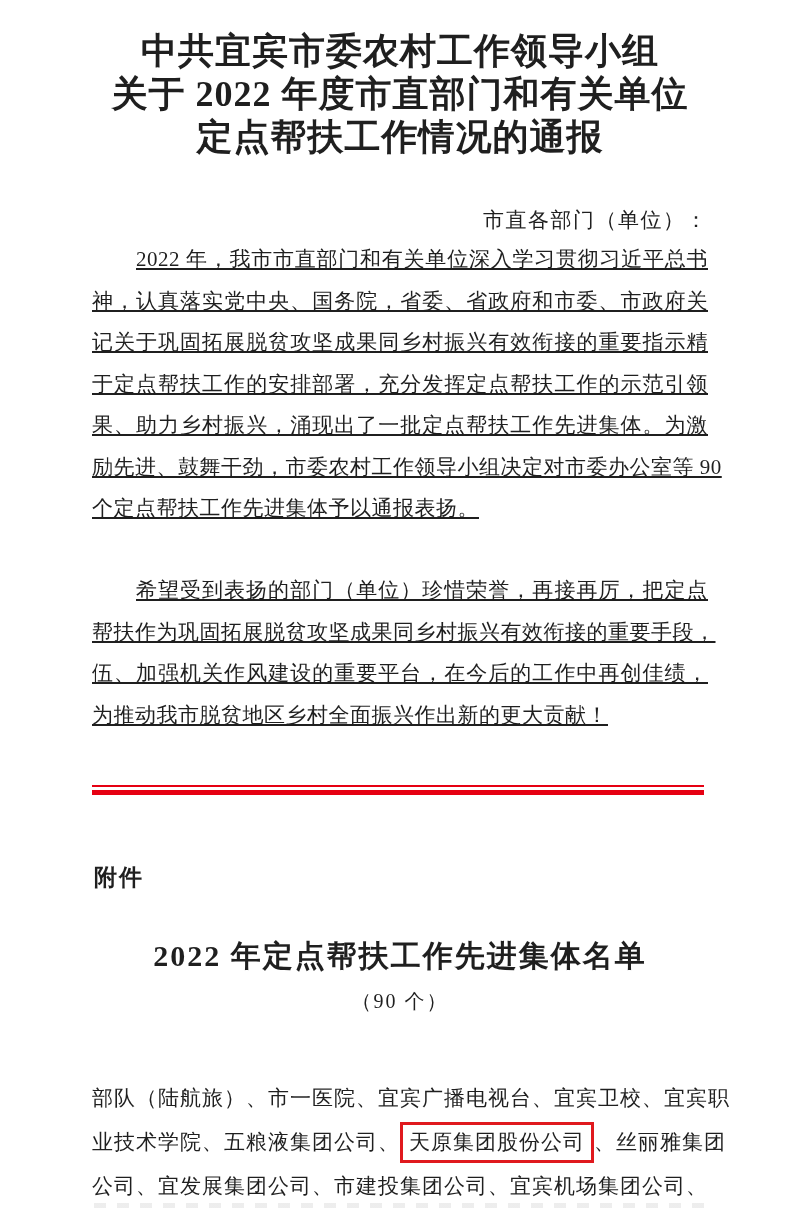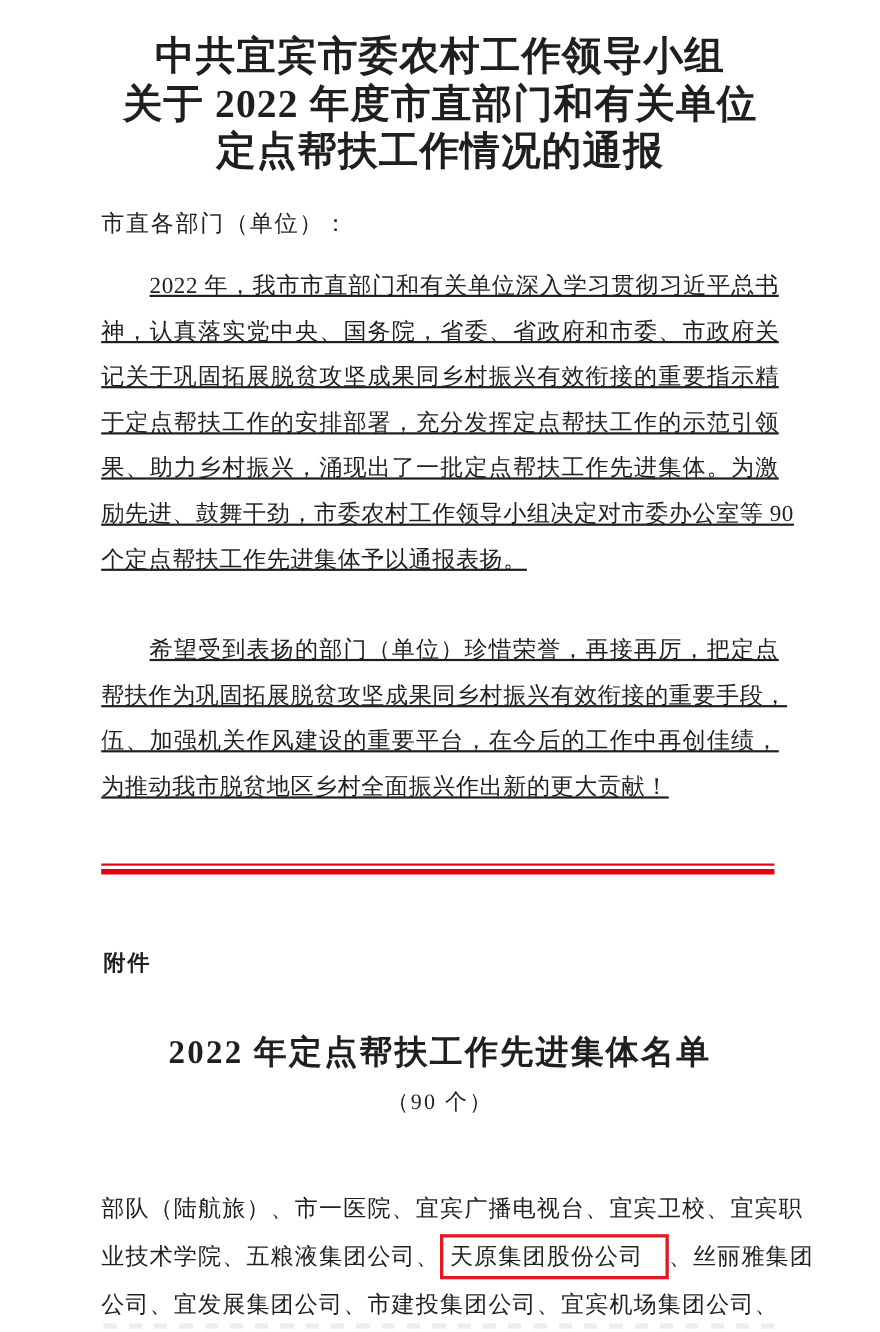--- a/index.html
+++ b/index.html
@@ -35,27 +35,28 @@
     letter-spacing: 1px;
   }
   .doc-title .line {
     text-align: center;
     text-align-last: center;
     white-space: nowrap;
   }
   
   .salutation {
     position: absolute;
-    top: 188px;
+    top: 205px;
     left: 92px;
     width: 616px;
     font-size: 21px;
     line-height: 30px;
     letter-spacing: 1.5px;
     white-space: nowrap;
+    text-align: right;
   }
   
   .para {
     position: absolute;
     left: 92px;
     width: 616px;
     font-size: 21px;
     line-height: 41.5px;
     text-decoration: underline;
   }
@@ -79,21 +80,21 @@
     background: #ffffff;
     border-top: 2px solid var(--sep-red);
     border-bottom: 5px solid var(--sep-red);
   }
   
   .attach-label {
     position: absolute;
     top: 862px;
     left: 94px;
     font-family: "Liberation Sans", "DejaVu Sans", sans-serif;
-    font-size: 20px;
+    font-size: 23px;
     font-weight: 600;
     letter-spacing: 2px;
   }
   .attach-title {
     position: absolute;
     top: 936px;
     left: 0;
     width: 100%;
     text-align: center;
     font-size: 30px;
@@ -120,21 +121,21 @@
     line-height: 44px;
   }
   .award-list .line {
     text-align: justify;
     text-align-last: justify;
     letter-spacing: 1px;
     white-space: nowrap;
   }
   .highlight-box {
     border: 3px solid var(--box-red);
-    padding: 5px 20px 6px 6px;
+    padding: 5px 6px 6px 6px;
   }
   
   .cutoff-strip {
     position: absolute;
     top: 1203px;
     left: 94px;
     width: 612px;
     height: 5px;
     background: repeating-linear-gradient(
       90deg,

